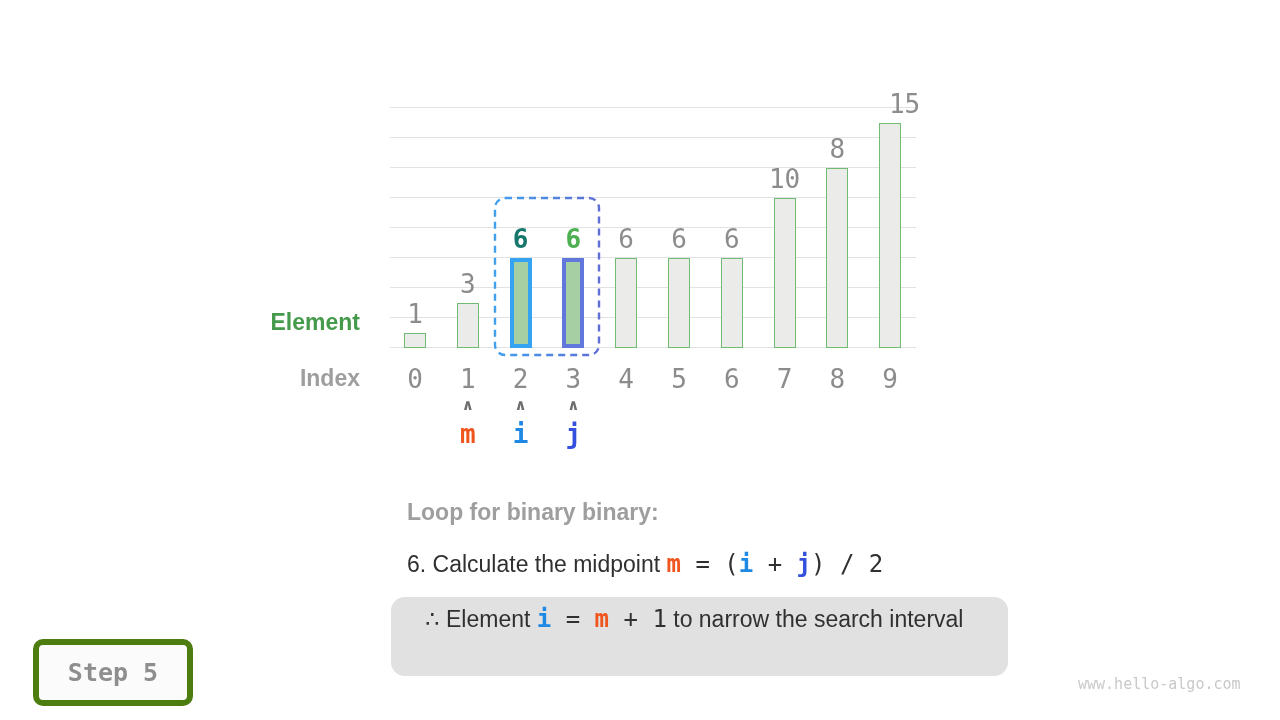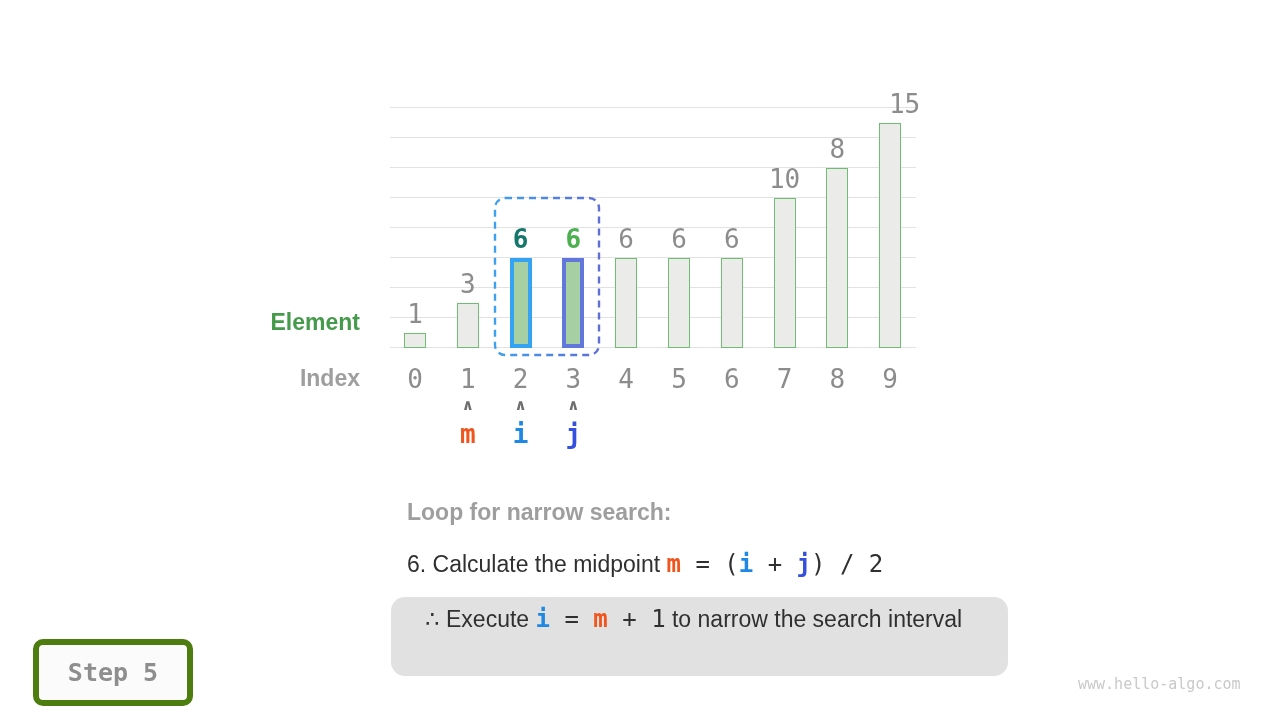--- a/index.html
+++ b/index.html
@@ -114,24 +114,24 @@
     </div>
   <div id="pointer-row">
       <div class="parrow abs" style="left: 437.8px;">∧</div>
       <div class="plabel abs" style="left: 437.8px; color: rgb(240, 85, 30);">m</div>
       <div class="parrow abs" style="left: 490.6px;">∧</div>
       <div class="plabel abs" style="left: 490.6px; color: rgb(30, 136, 229);">i</div>
       <div class="parrow abs" style="left: 543.4px;">∧</div>
       <div class="plabel abs" style="left: 543.4px; color: rgb(51, 81, 220);">j</div>
     </div>
 
-  <div id="loop-title" class="abs">Loop for narrow search:</div>
+  <div id="loop-title" class="abs">Loop for binary binary:</div>
 
   <div id="line1" class="abs"><span>6. Calculate the midpoint </span><span class="mono tok-m">m</span><span class="mono"> = (</span><span class="mono tok-i">i</span><span class="mono"> + </span><span class="mono tok-j">j</span><span class="mono">) / 2</span></div>
 
   <div id="step2-box" class="abs">
-    <div class="boxline indent"><span>∴ Execute </span><span class="mono tok-i">i</span><span class="mono"> = </span><span class="mono tok-m">m</span><span class="mono"> + 1</span><span> to narrow the search interval</span></div>
+    <div class="boxline indent"><span>∴ Element </span><span class="mono tok-i">i</span><span class="mono"> = </span><span class="mono tok-m">m</span><span class="mono"> + 1</span><span> to narrow the search interval</span></div>
   </div>
 
   <div id="step-badge" class="abs">Step 5</div>
 
   <div id="watermark" class="abs">www.hello-algo.com</div>
 </div>
 
 </body></html>

